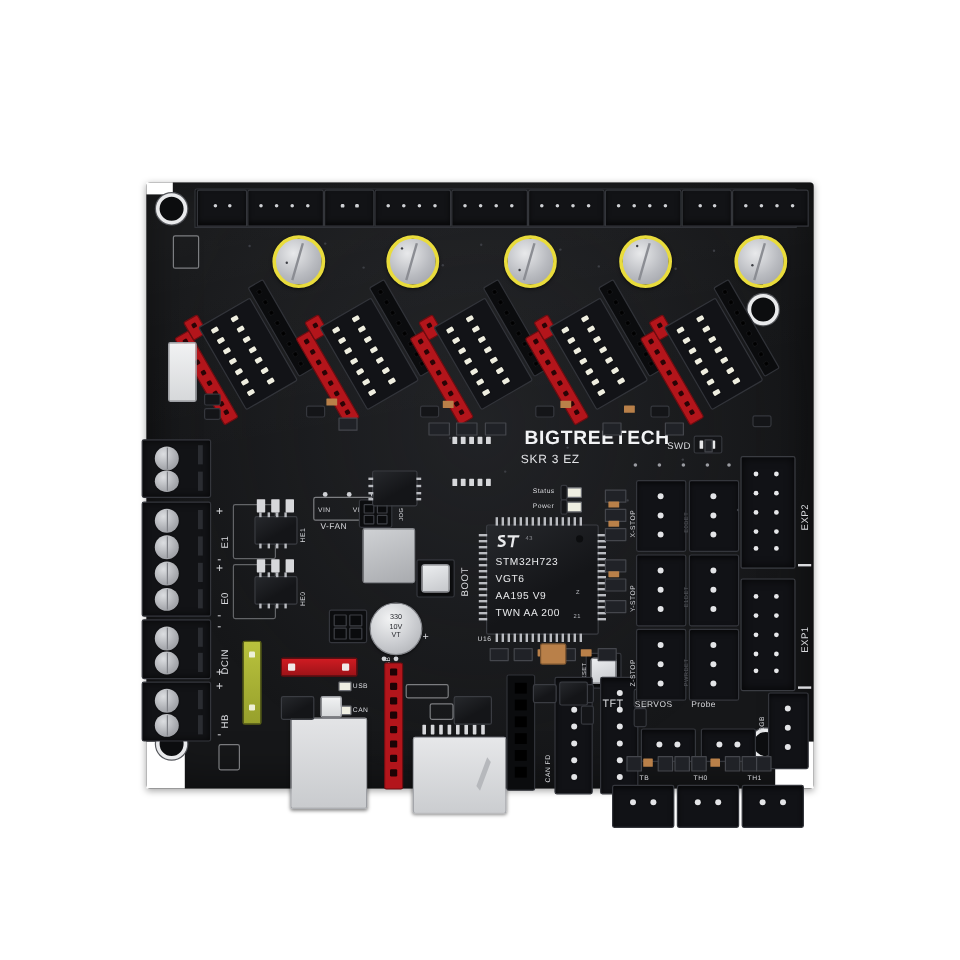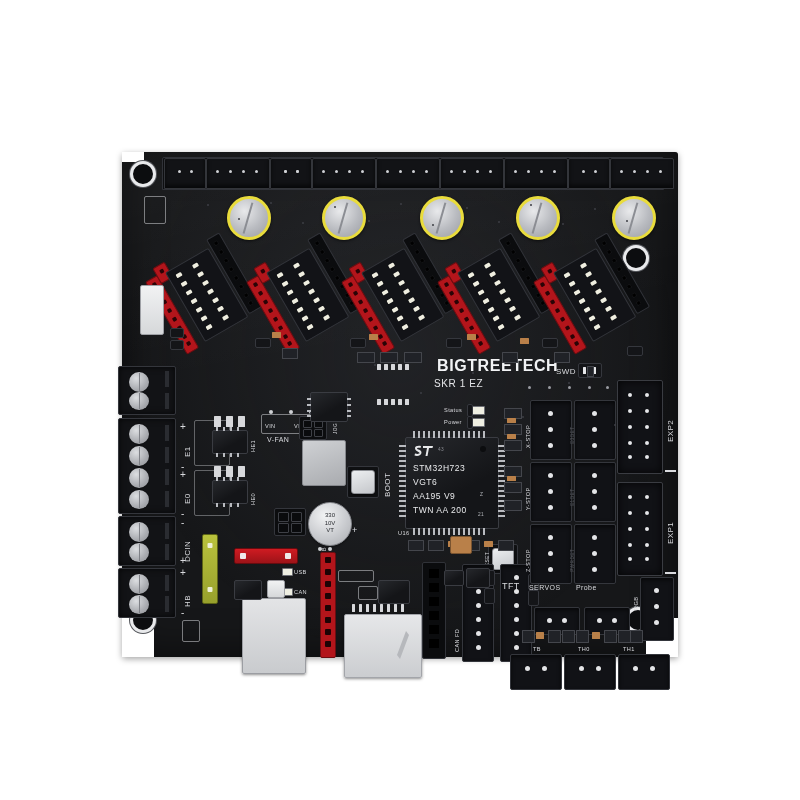--- a/index.html
+++ b/index.html
@@ -399,21 +399,21 @@
           <i style="left:4px;top:55px;"></i>
         <i style="left:4px;top:65px;"></i>
           <i style="left:4px;top:74px;"></i>
       </div>
     </div>
 
     <div class="outline p" style="left:22px;top:44px;width:20px;height:26px;"></div>
     <div class="whitebox p" style="left:18px;top:133px;width:22px;height:48px;"></div>
 
     <div class="p brand" style="left:315px;top:205px;font-size:16px;">BIGTREETECH</div>
-    <div class="p silk" style="left:312px;top:227px;font-size:10px;letter-spacing:.6px;color:#e4e5e8;">SKR 1 EZ</div>
+    <div class="p silk" style="left:312px;top:227px;font-size:10px;letter-spacing:.6px;color:#e4e5e8;">SKR 3 EZ</div>
 
     <div class="p silk" style="left:434px;top:216px;font-size:8px;">SWD</div>
     <div class="p blk2" style="left:456px;top:211px;width:22px;height:13px;">
       <div class="smd wht" style="left:4px;top:3px;width:3px;height:7px;"></div>
       <div class="smd wht" style="left:14px;top:3px;width:3px;height:7px;"></div>
       <div class="smd dk" style="left:8px;top:2px;width:5px;height:9px;"></div>
     </div>
     <div class="p" style="left:400px;top:232px;width:90px;height:8px;">
       <div class="via" style="left:6px;top:2px;width:3px;height:3px;"></div>
       <div class="via" style="left:26px;top:2px;width:3px;height:3px;"></div>

